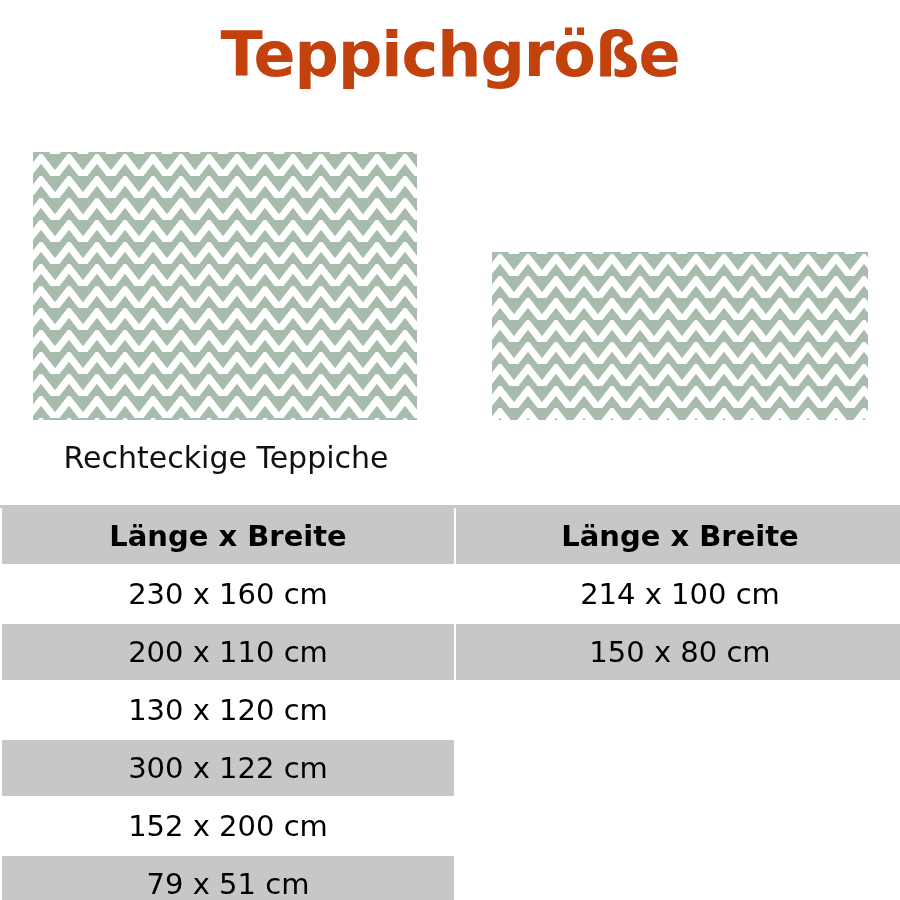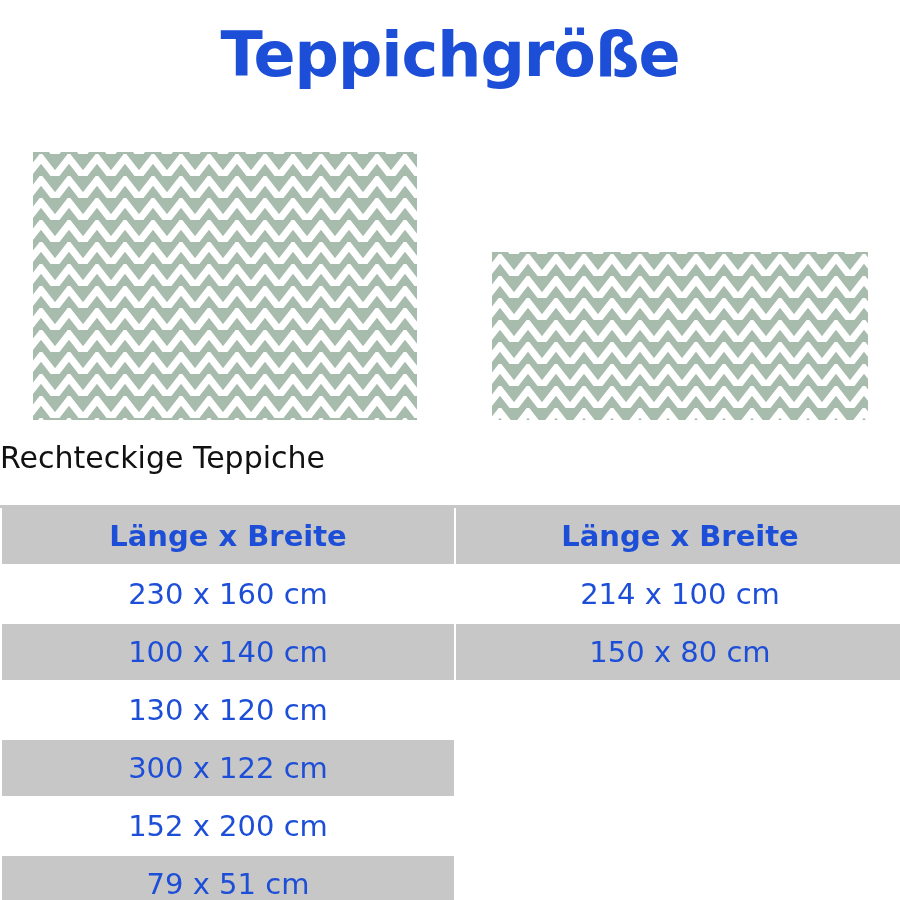--- a/index.html
+++ b/index.html
@@ -21,21 +21,21 @@
   }
   .title {
     position: absolute;
     top: 18px;
     left: 0;
     width: 900px;
     text-align: center;
     font-size: 62px;
     font-weight: bold;
     letter-spacing: -1px;
-    color: #1d4ed8;
+    color: #c2410c;
   }
   
   .rug {
     position: absolute;
     background-color: #a8bcae;
     overflow: hidden;
   }
   .rug .zig {
     position: absolute;
     top: -20px;
@@ -52,20 +52,21 @@
   #rug-runner {
     left: 492px;
     top: 252px;
     width: 376px;
     height: 168px;
   }
   .caption {
     position: absolute;
     font-size: 30px;
     color: #111111;
+    text-align: center;
   }
   #caption-rect {
     left: 0px;
     top: 440px;
     width: 452px;
   }
   #caption-runner {
     left: 452px;
     top: 440px;
     width: 448px;
@@ -77,21 +78,21 @@
     top: 505px;
     width: 900px;
     border-collapse: collapse;
     table-layout: fixed;
   }
   .table td {
     height: 56px;
     text-align: center;
     vertical-align: middle;
     font-size: 29px;
-    color: #1d4ed8;
+    color: #000000;
     border: 2px solid #ffffff;
     padding: 0;
   }
   .table td.left-col { width: 452px; }
   .table td.right-col { width: 448px; }
   .row-head td {
     background: #c7c7c7;
     font-weight: bold;
   }
   .row-shade td {
@@ -145,21 +146,21 @@
     <tbody>
       <tr class="row-head">
         <td class="left-col divider-left">Länge x Breite</td>
         <td class="right-col">Länge x Breite</td>
       </tr>
       <tr class="row-plain">
         <td class="left-col divider-left">230 x 160 cm</td>
         <td class="right-col">214 x 100 cm</td>
       </tr>
       <tr class="row-shade">
-        <td class="left-col divider-left">100 x 140 cm</td>
+        <td class="left-col divider-left">200 x 110 cm</td>
         <td class="right-col">150 x 80   cm</td>
       </tr>
       <tr class="row-plain">
         <td class="left-col divider-left">130 x 120 cm</td>
         <td class="right-col cell-empty"></td>
       </tr>
       <tr class="row-shade">
         <td class="left-col divider-left">300 x 122 cm</td>
         <td class="right-col cell-empty"></td>
       </tr>

